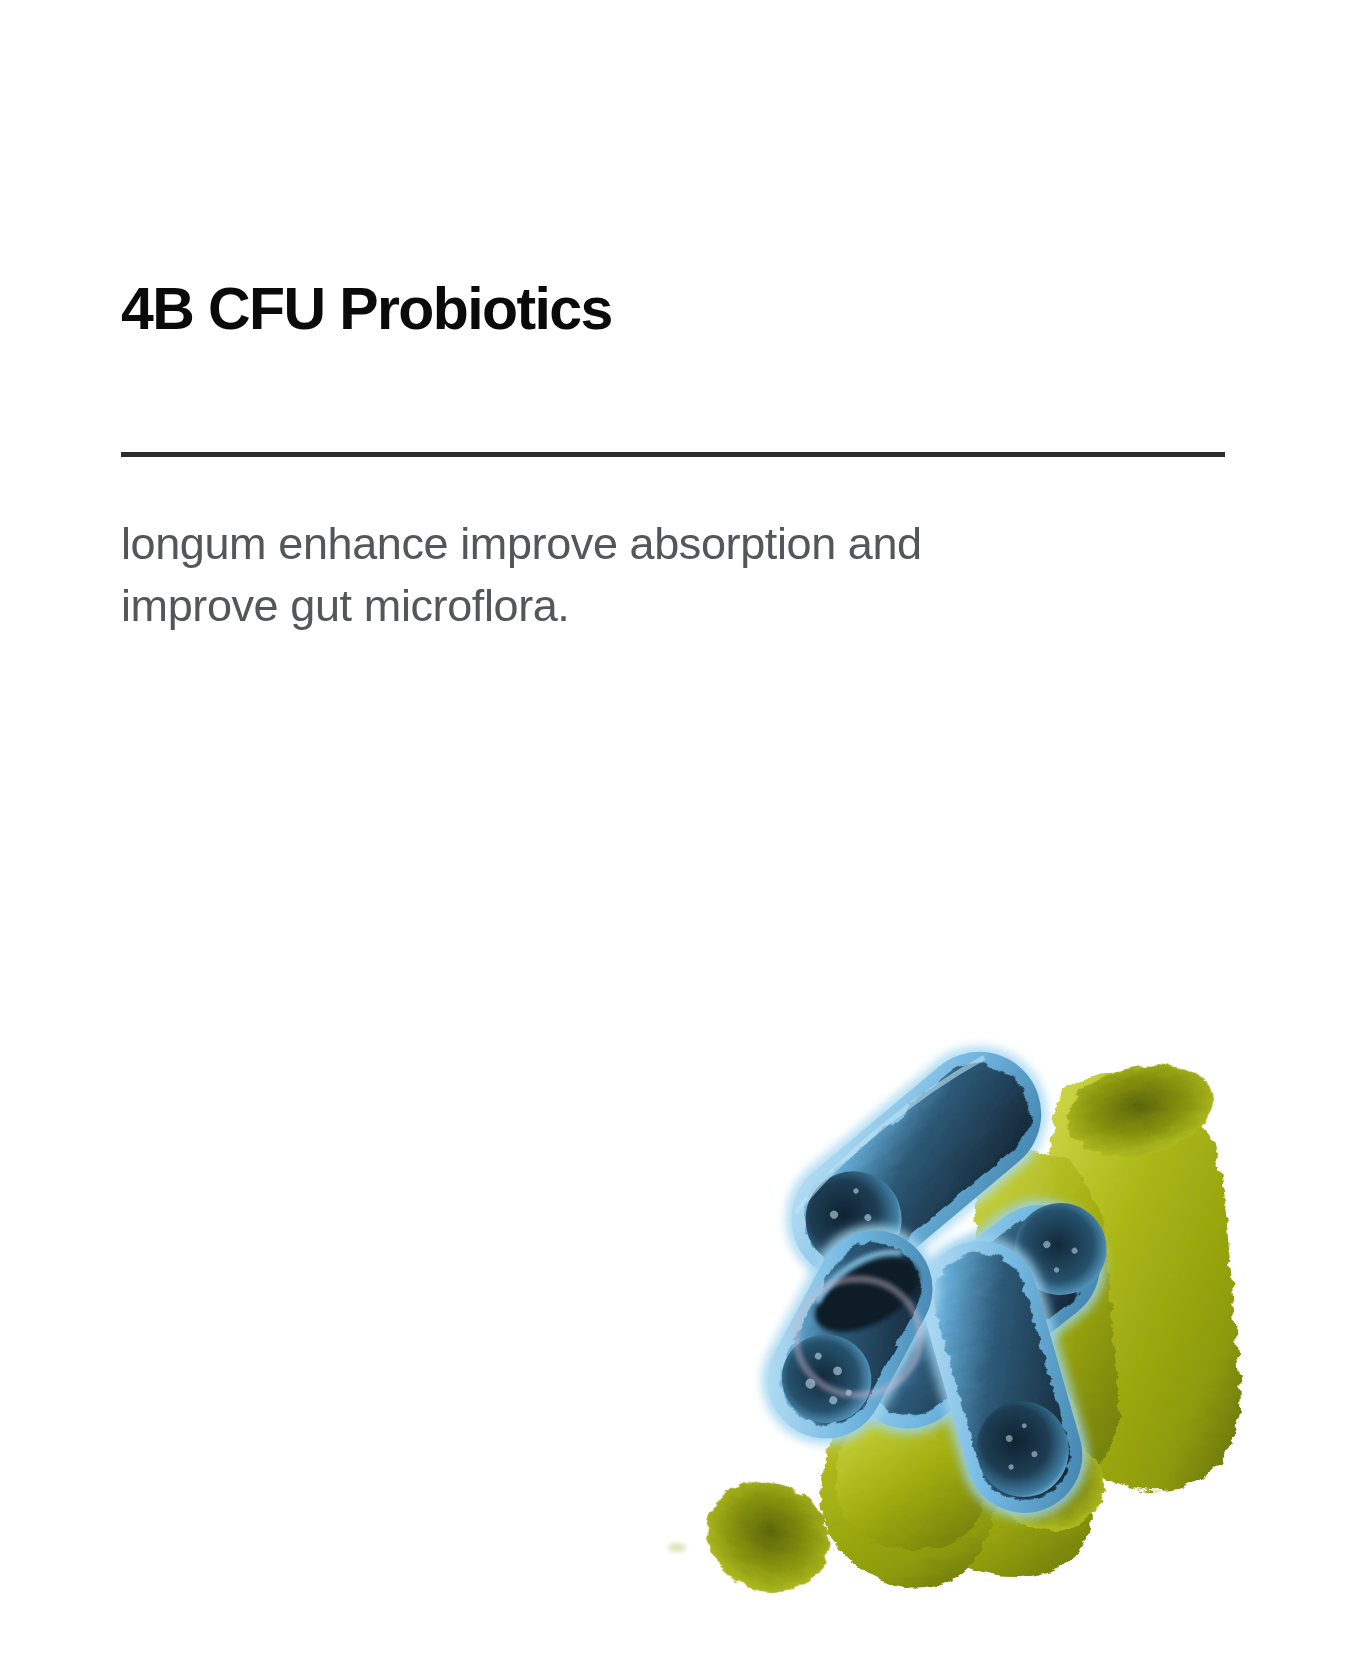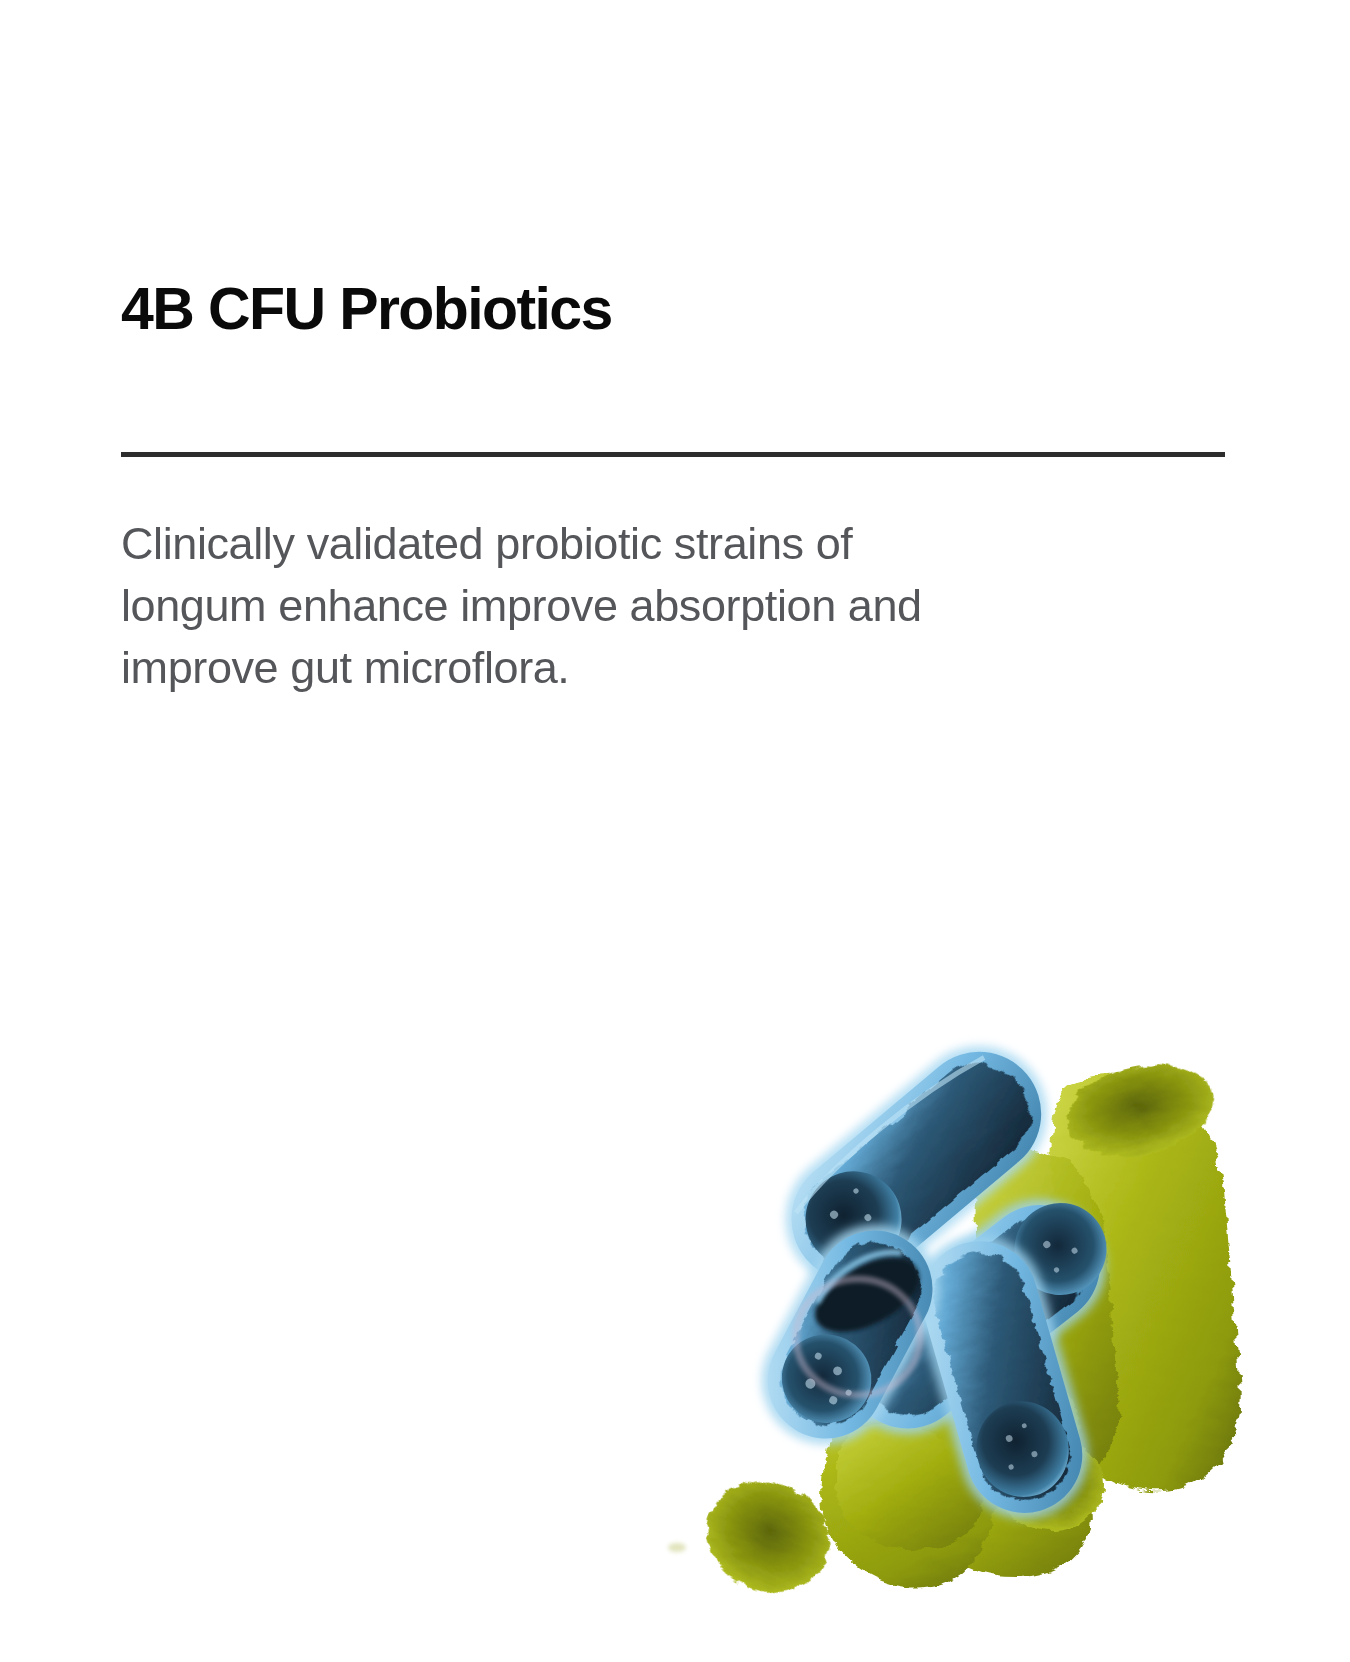--- a/index.html
+++ b/index.html
@@ -87,21 +87,20 @@
 </head>
 <body>
 
 <div class="card">
 
   <h1 class="heading">4B CFU Probiotics</h1>
 
   <div class="divider"></div>
 
   <p class="body-copy">
-    <span class="ln">Clinically validated probiotic strains of</span>
     <span class="ln">longum enhance improve absorption and</span>
     <span class="ln">improve gut microflora.</span>
   </p>
 
   <div class="illustration">
     <svg viewBox="0 0 720 720" xmlns="http://www.w3.org/2000/svg" role="img" aria-label="probiotic bacteria">
       <defs>
 
         <filter id="fiber" x="-20%" y="-20%" width="140%" height="140%">
           <feTurbulence type="fractalNoise" baseFrequency="0.035 0.09" numOctaves="4" seed="7" result="n"></feTurbulence>

